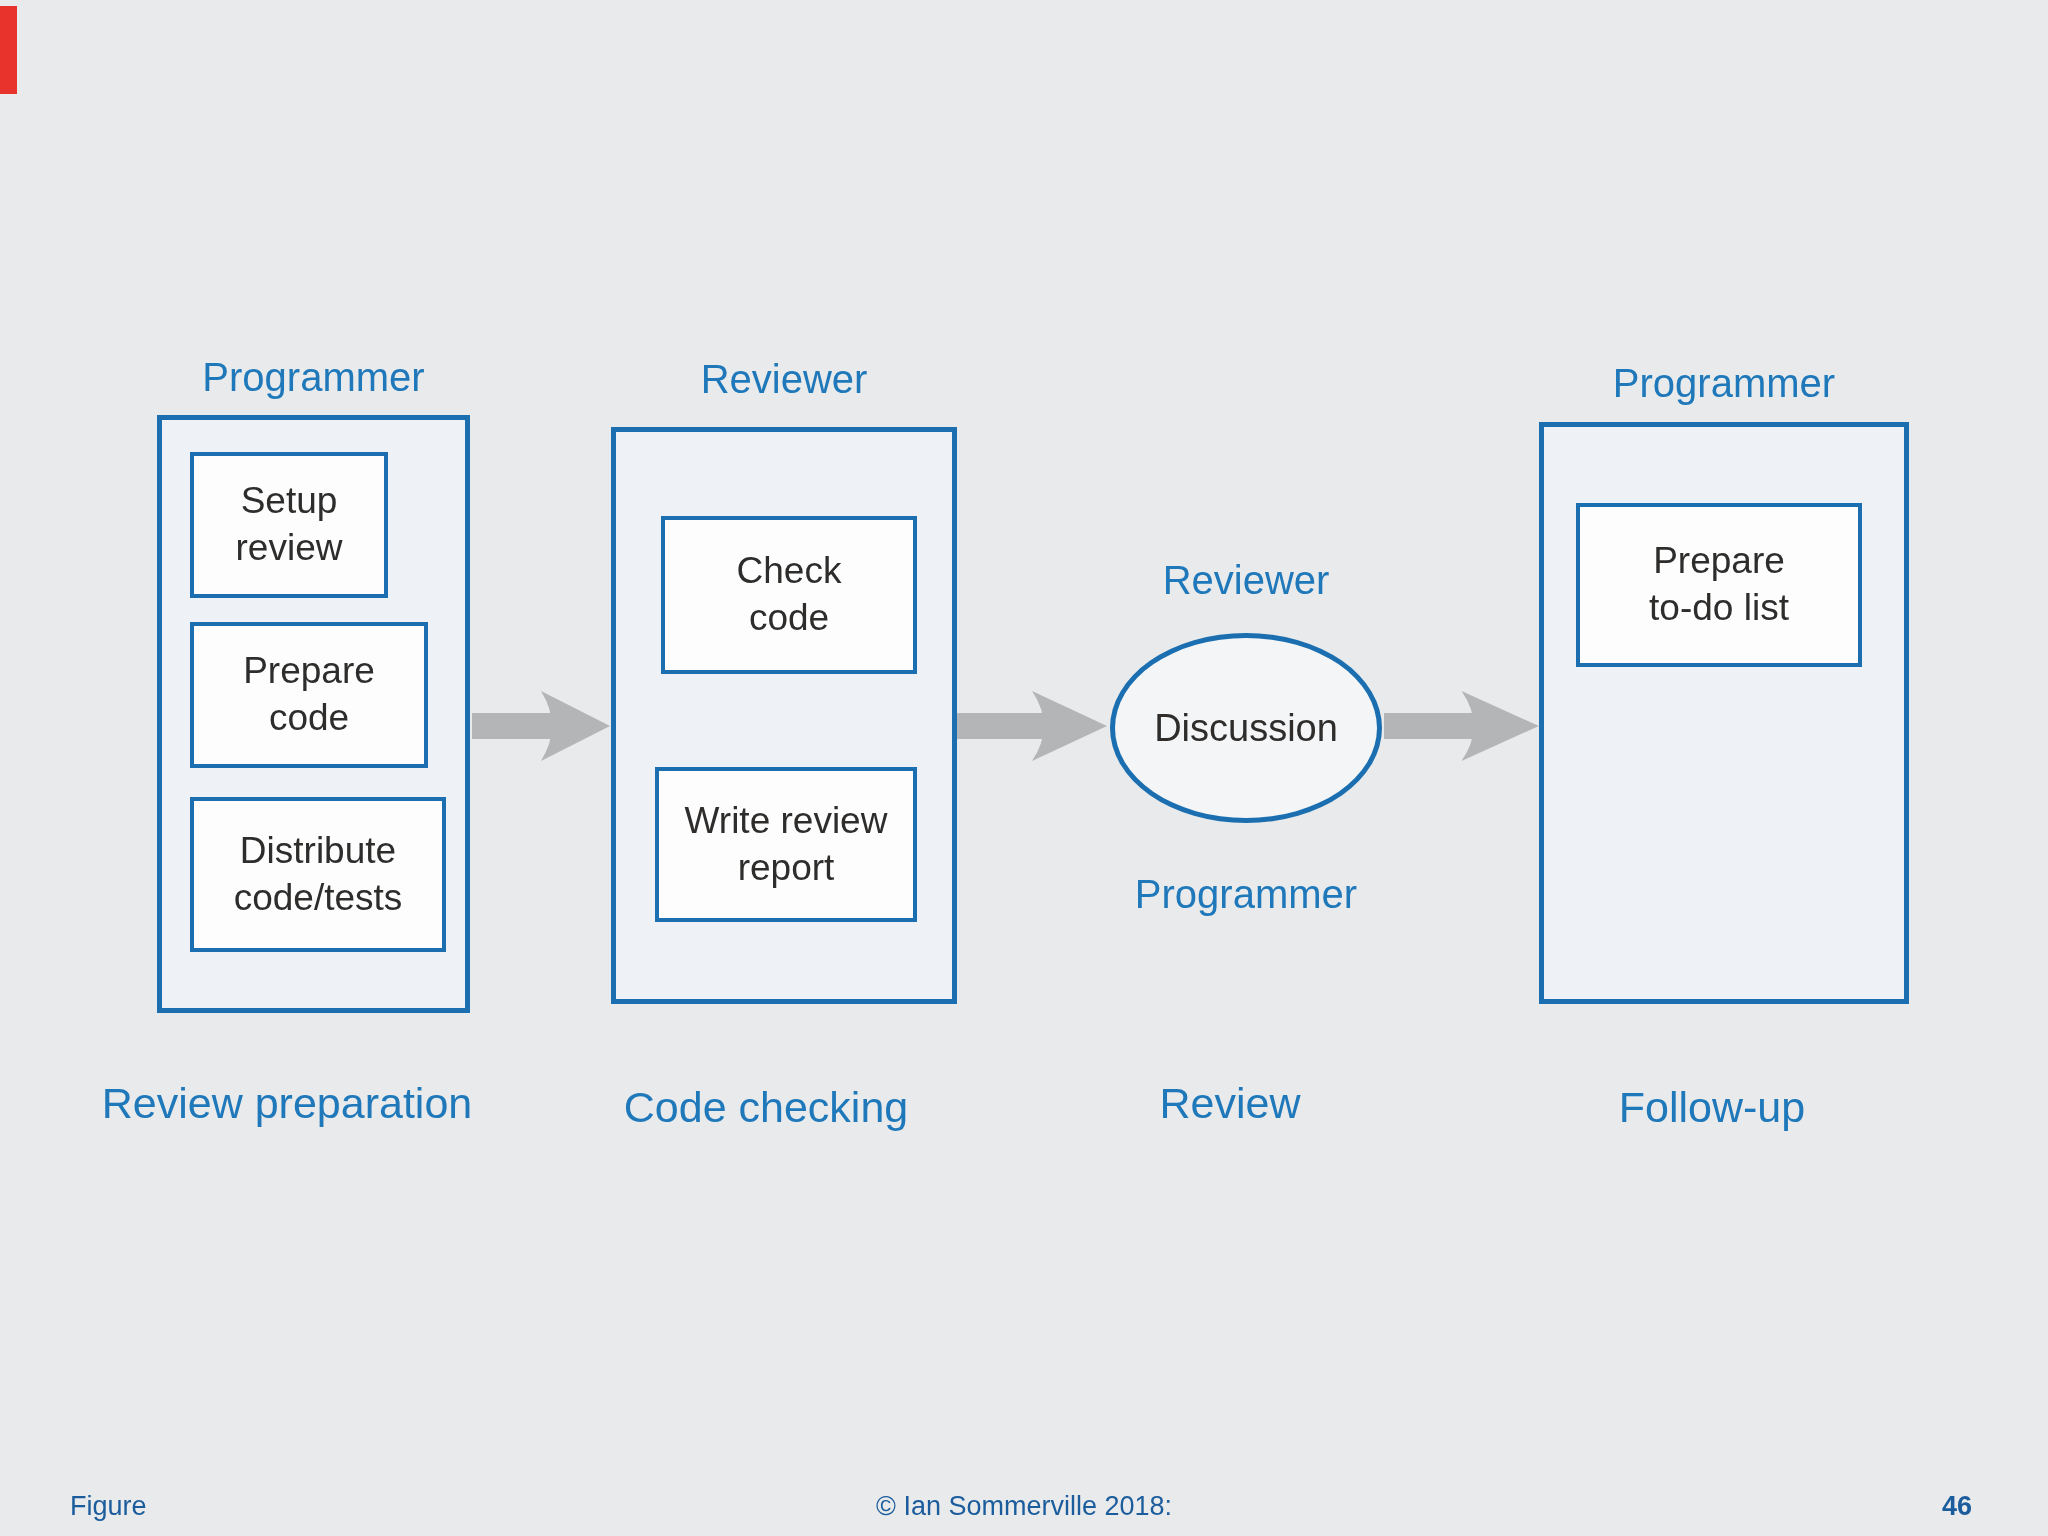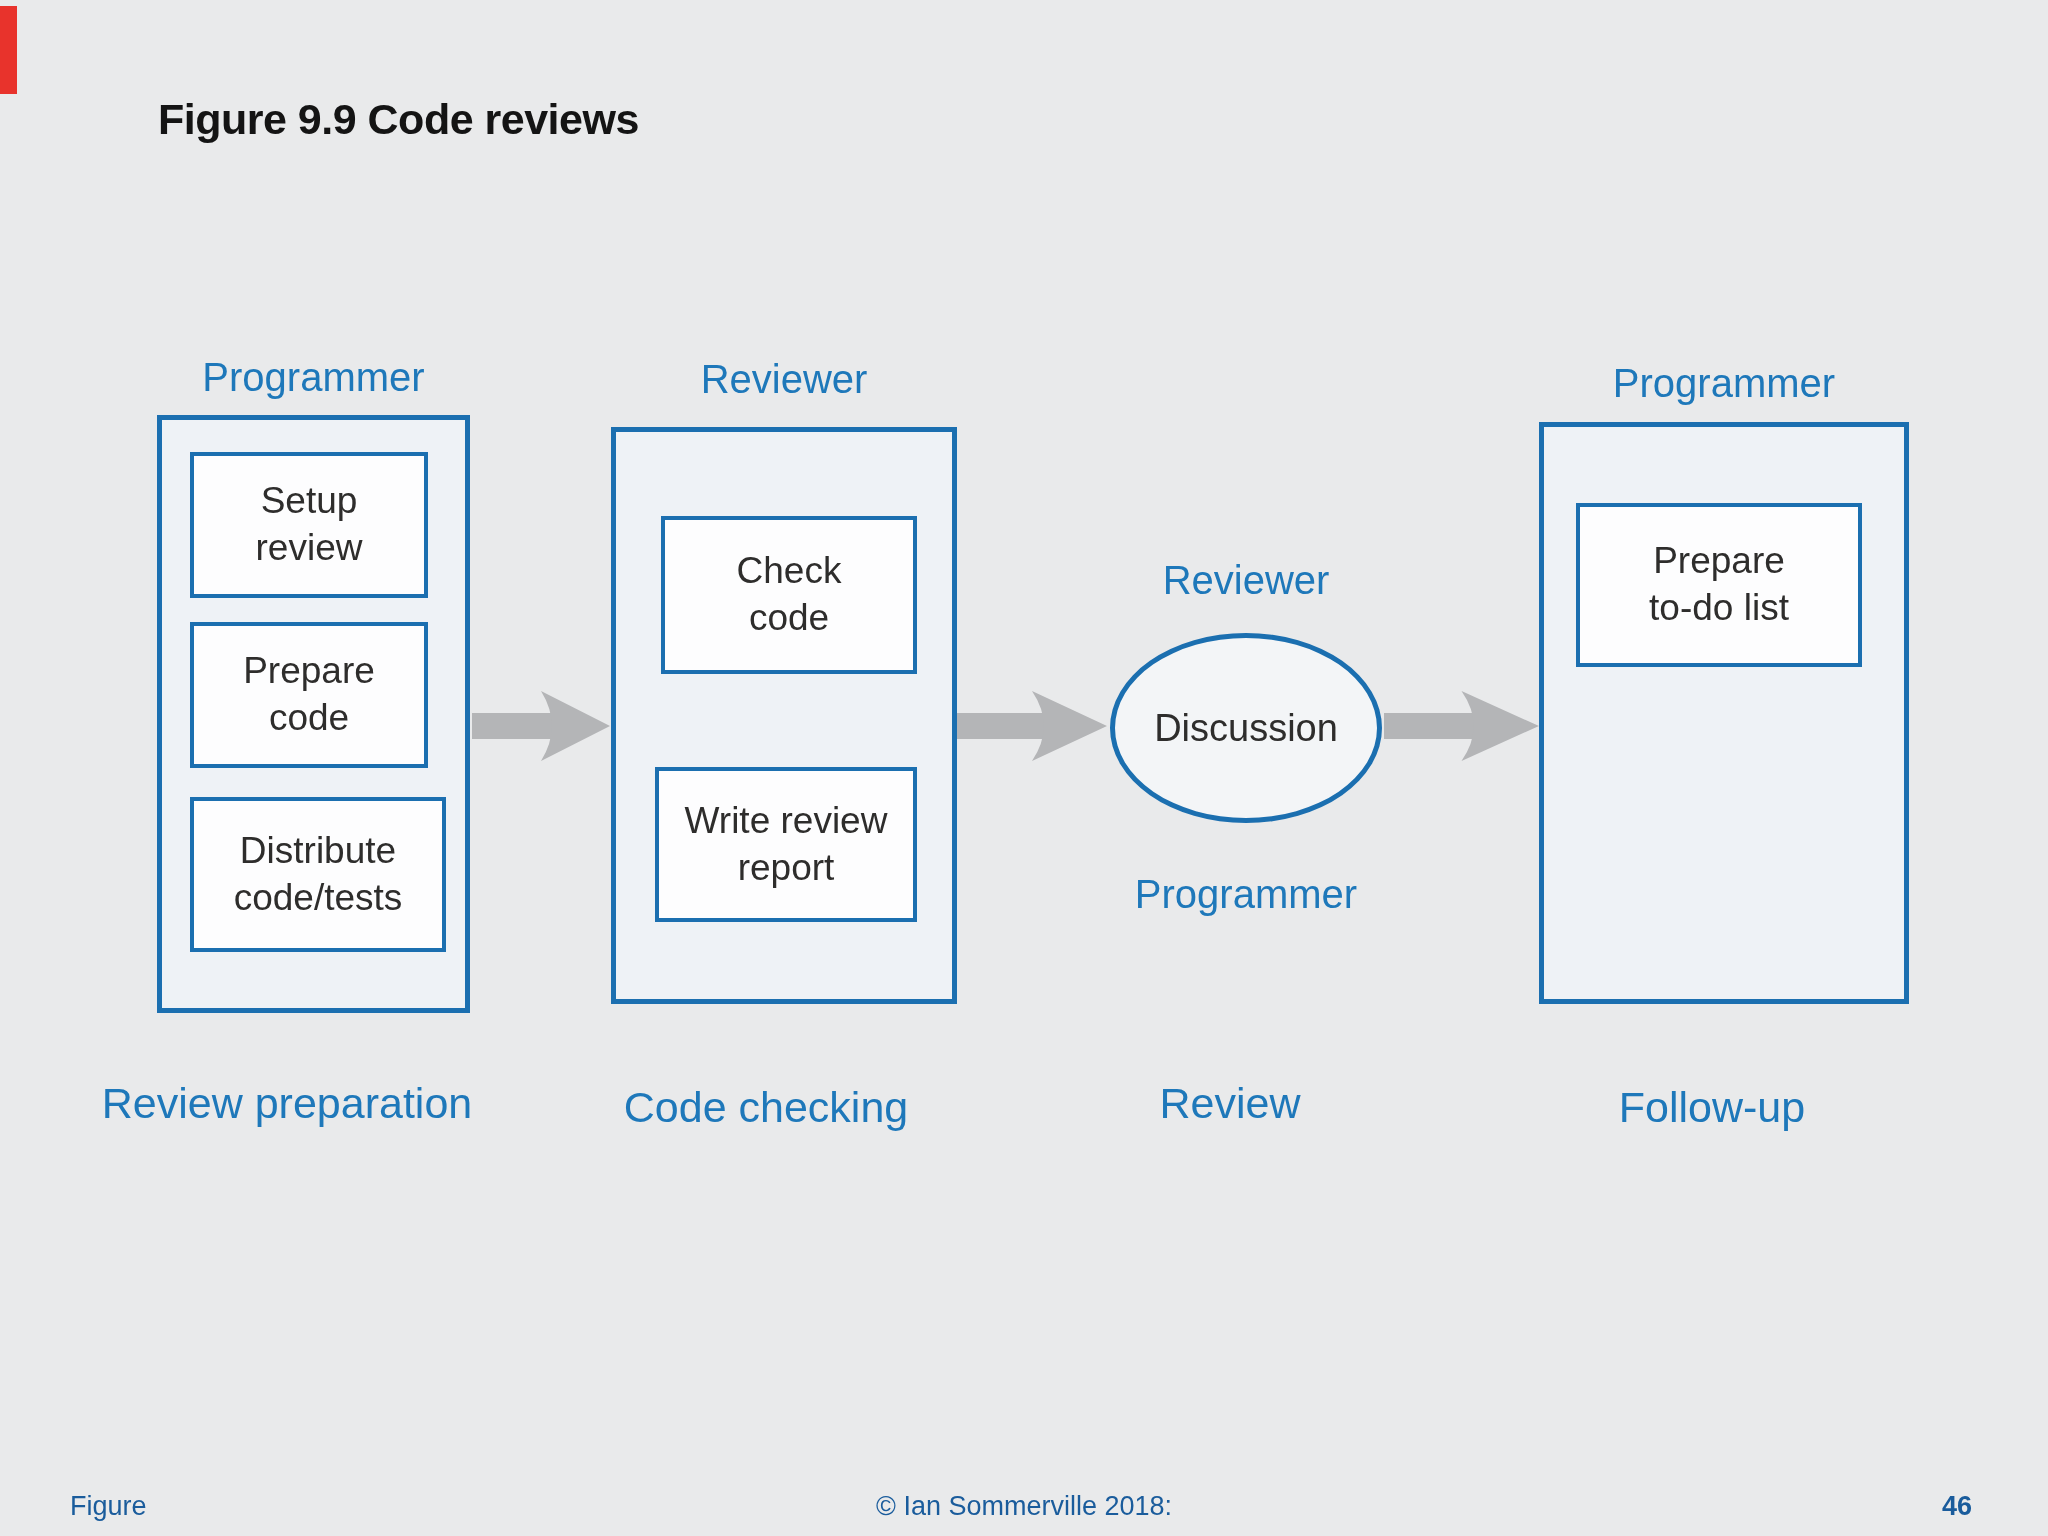--- a/index.html
+++ b/index.html
@@ -62,21 +62,21 @@
   .step-box{
     position:absolute;
     background:var(--step-fill);
     border:4px solid var(--blue-border);
     box-sizing:border-box;
     display:flex;align-items:center;justify-content:center;
     text-align:center;
     font-size:37px;line-height:1.27;color:var(--text-dark);
     white-space:pre-line;
   }
-  .step-setup      {left:190px;top:452px;width:238px;height:146px;}
+  .step-setup      {left:190px;top:452px;width:198px;height:146px;}
   .step-prepare    {left:190px;top:622px;width:238px;height:146px;}
   .step-distribute {left:190px;top:797px;width:256px;height:155px;}
   .step-check      {left:661px;top:516px;width:256px;height:158px;}
   .step-write      {left:649px;top:767px;width:262px;height:155px;margin-left:6px;}
   .step-todo       {left:1576px;top:503px;width:286px;height:164px;}
   .step-changes    {left:1581px;top:741px;width:288px;height:160px;}
 
   
   .ellipse{
     position:absolute;left:1110px;top:633px;width:272px;height:190px;
@@ -116,21 +116,20 @@
   .footer-center{left:50%;transform:translateX(-50%);}
   .footer-right{right:76px;font-weight:700;}
 </style>
 </head>
 <body>
 
 <div class="slide">
 
   <div class="red-bar"></div>
 
-  <div class="title">Figure 9.9 Code reviews</div>
 
   <div class="role-label role-1">Programmer</div>
   <div class="container-box container-1"></div>
   <div class="step-box step-setup">Setup
 review</div>
   <div class="step-box step-prepare">Prepare
 code</div>
   <div class="step-box step-distribute">Distribute
 code/tests</div>
 

